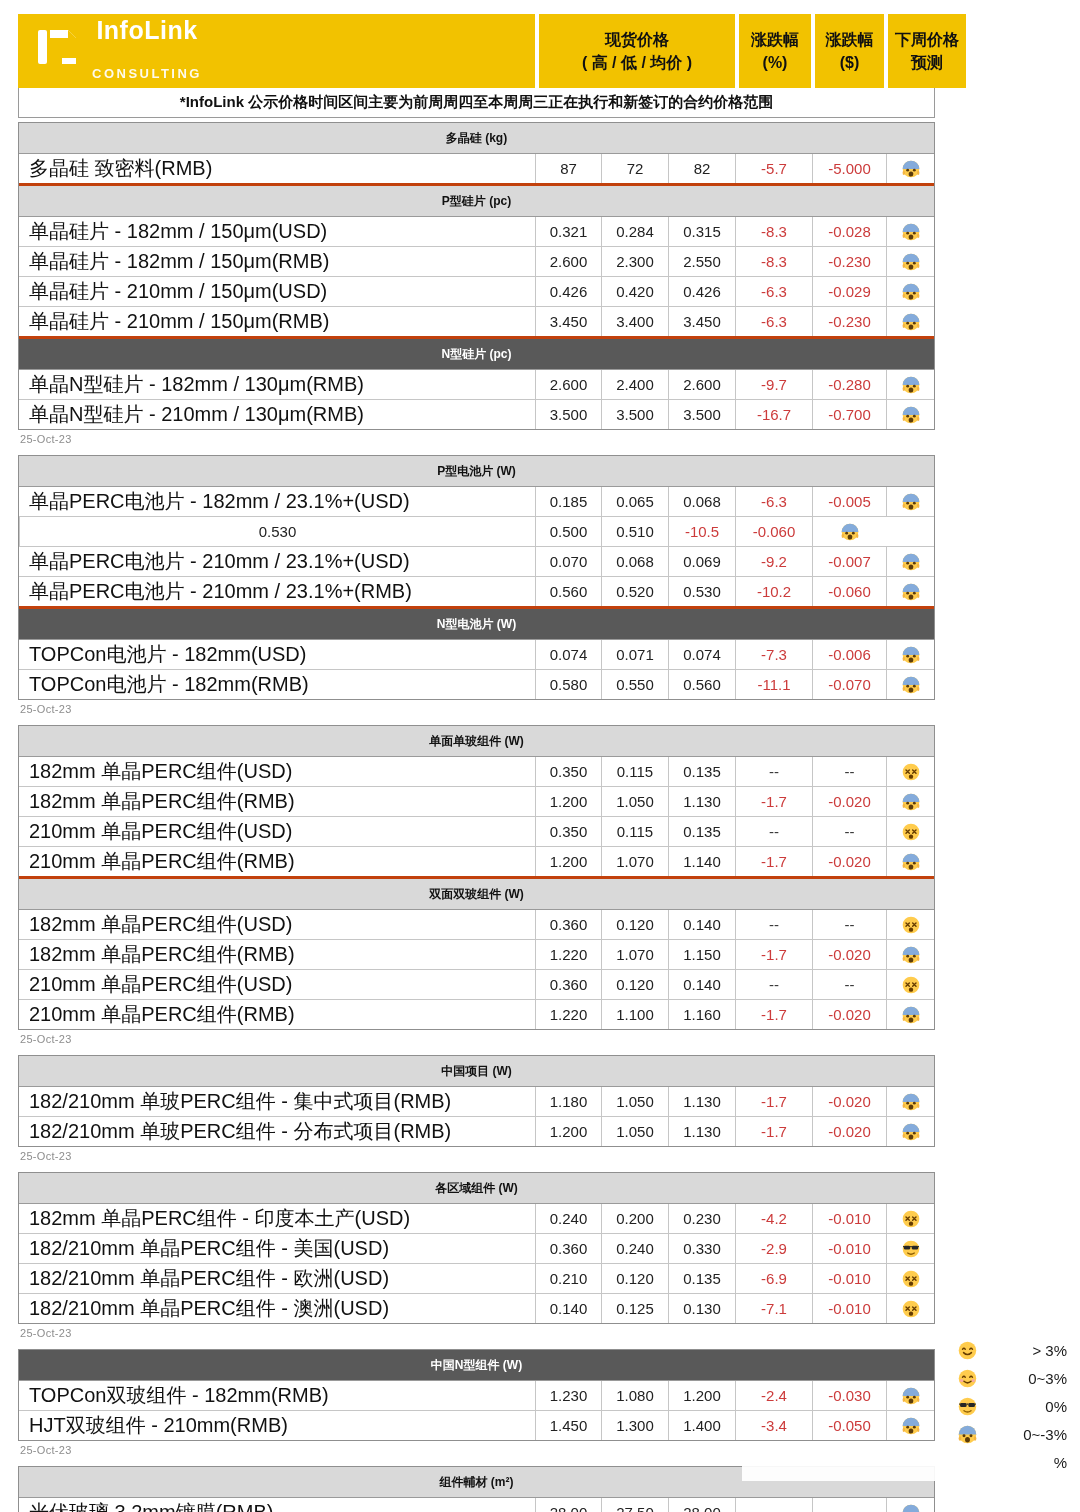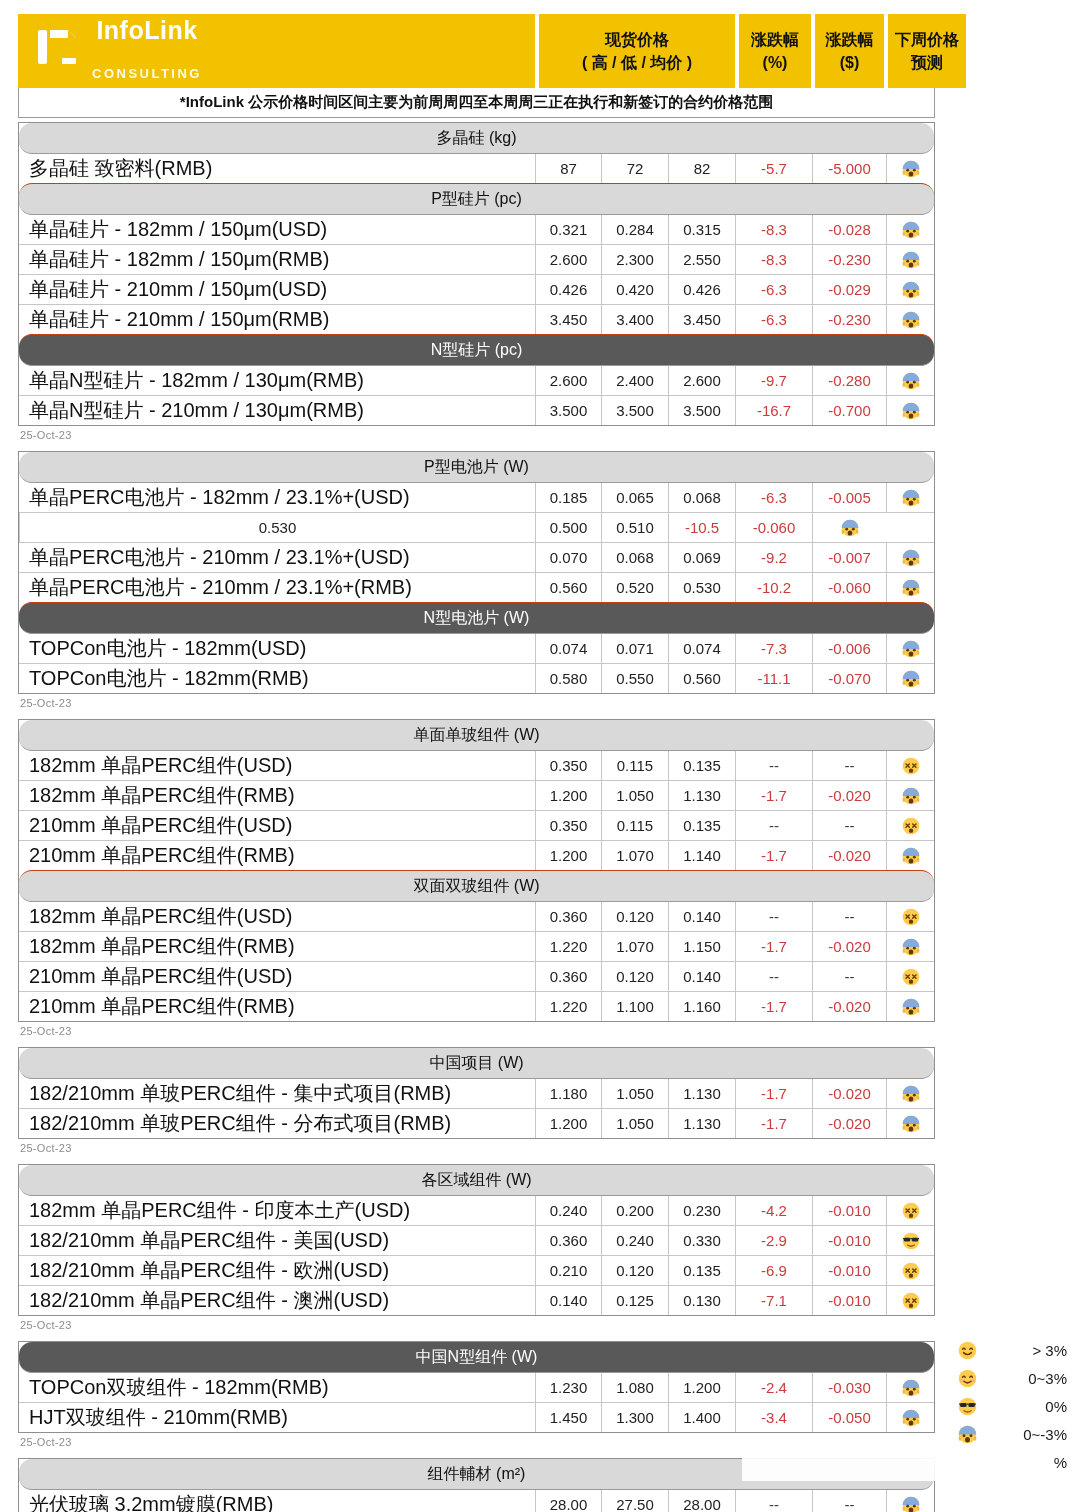--- a/index.html
+++ b/index.html
@@ -19,23 +19,23 @@
   .logo-text{margin-left:10px;}
   .logo-brand{color:#fff;font-size:25px;font-weight:bold;letter-spacing:.5px;line-height:1;}
   .logo-sub{color:rgba(255,255,255,.92);font-size:13px;letter-spacing:2.5px;margin-top:20px;font-weight:bold;}
 
   
   .note{width:915px;border:1px solid #9a9a9a;border-top:none;height:29px;display:flex;align-items:center;
         justify-content:center;font-weight:bold;font-size:15px;color:#111;}
 
   
   .block{width:915px;border:1px solid #8f8f8f;margin-top:4px;}
-  .sec{height:30px;display:flex;align-items:center;justify-content:center;font-weight:normal;font-size:16px;
-       background:var(--secLight,#D9D9D9);color:#111;border-bottom:1px solid #9a9a9a;border-radius:13px;}
-  .sec:not(:first-child){border-top:1px solid #c2410c;}
+  .sec{height:30px;display:flex;align-items:center;justify-content:center;font-weight:bold;font-size:12px;
+       background:var(--secLight,#D9D9D9);color:#111;border-bottom:1px solid #9a9a9a;}
+  .sec:not(:first-child){border-top:3px solid #c2410c;}
   .sec.dark{background:var(--secDark,#595959);color:#fff;}
   .row{display:grid;grid-template-columns:516px 66px 67px 67px 77px 74px 48px;height:29px;background:#fff;}
   .row + .row{border-top:1px solid #c6c6c6;}
   .cell{display:flex;align-items:center;justify-content:center;font-size:15px;color:#222;}
   .lbl{justify-content:flex-start;padding-left:10px;font-size:20px;color:#111;}
   .vcell{border-left:1px solid #c6c6c6;}
   .chg{color:var(--red,#CC3B3B);}
   .chg.dash{color:#3c3c3c;}
   .date{font-size:11px;color:#8d8d8d;margin:3px 0 10px 2px;letter-spacing:.3px;}
 

